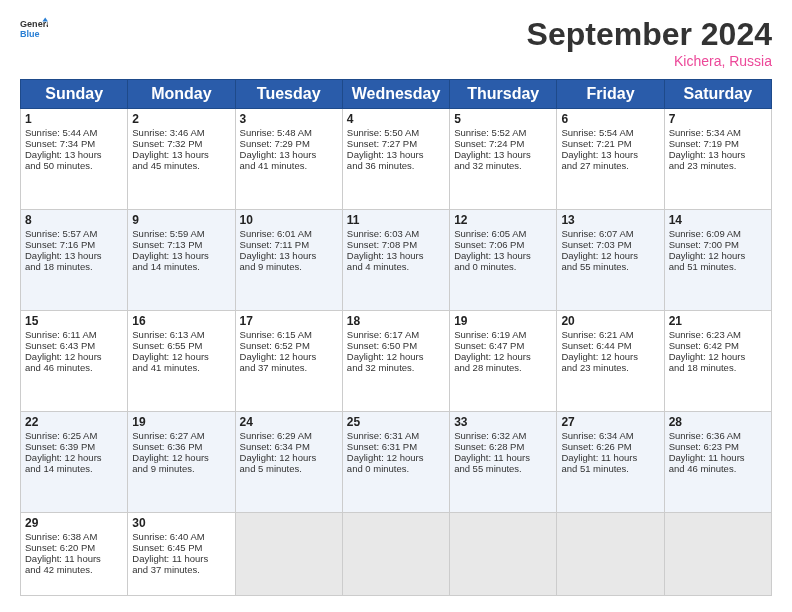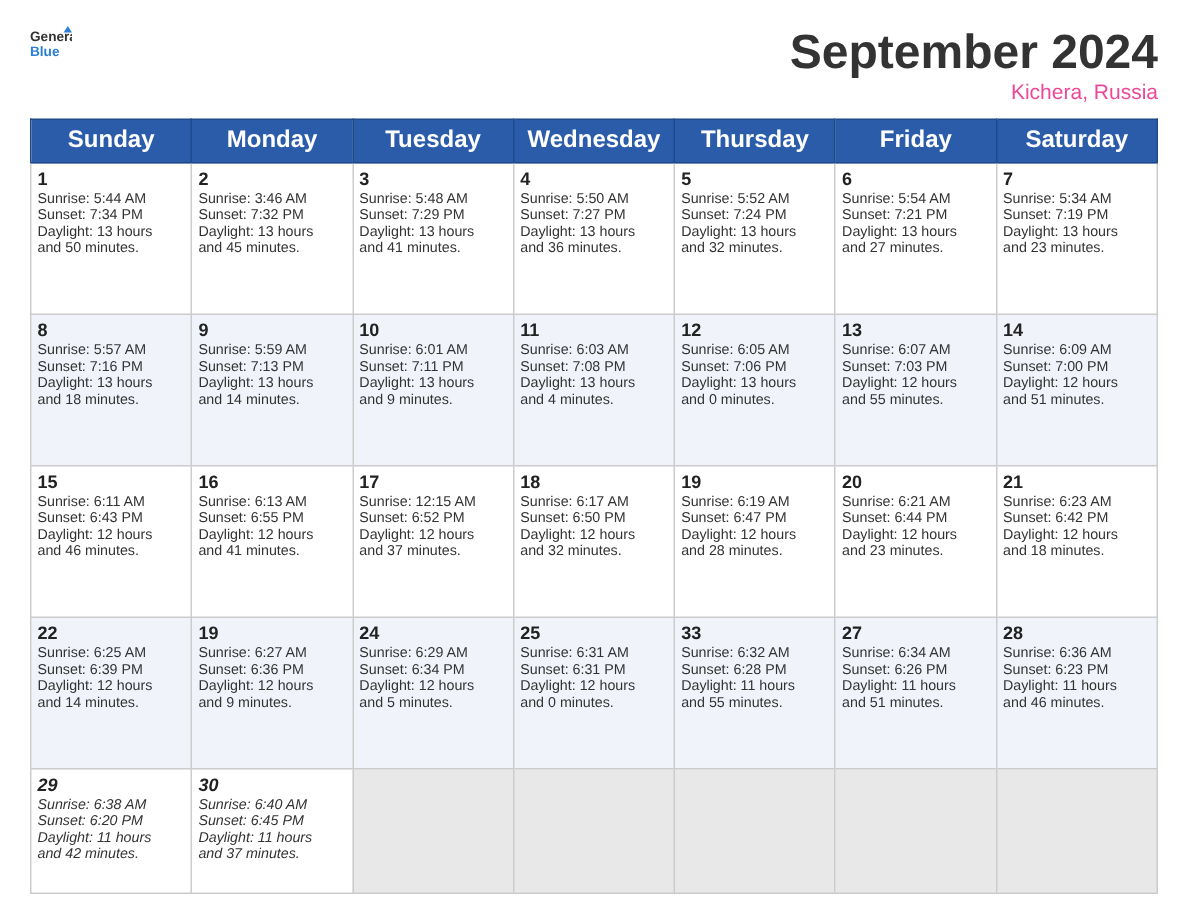--- a/index.html
+++ b/index.html
@@ -76,21 +76,20 @@
       font-weight: bold;
       color: #222;
       display: block;
       margin-bottom: 1px;
     }
     .empty-cell {
       background: #e8e8e8 !important;
     }
     .last-row td {
       height: 72px;
-      font-style: italic;
     }
   </style>
 </head>
 <body>
 
 <div class="page">
   <div class="header">
     <div class="logo">
       <svg class="logo-icon" viewBox="0 0 40 40">
         <text x="0" y="16" font-size="13" font-weight="bold" fill="#333">General</text>
@@ -229,21 +228,21 @@
           </td>
           <td>
             <span class="day-num">16</span>
             <div>Sunrise: 6:13 AM</div>
             <div>Sunset: 6:55 PM</div>
             <div>Daylight: 12 hours</div>
             <div>and 41 minutes.</div>
           </td>
           <td>
             <span class="day-num">17</span>
-            <div>Sunrise: 12:15 AM</div>
+            <div>Sunrise: 6:15 AM</div>
             <div>Sunset: 6:52 PM</div>
             <div>Daylight: 12 hours</div>
             <div>and 37 minutes.</div>
           </td>
           <td>
             <span class="day-num">18</span>
             <div>Sunrise: 6:17 AM</div>
             <div>Sunset: 6:50 PM</div>
             <div>Daylight: 12 hours</div>
             <div>and 32 minutes.</div>

